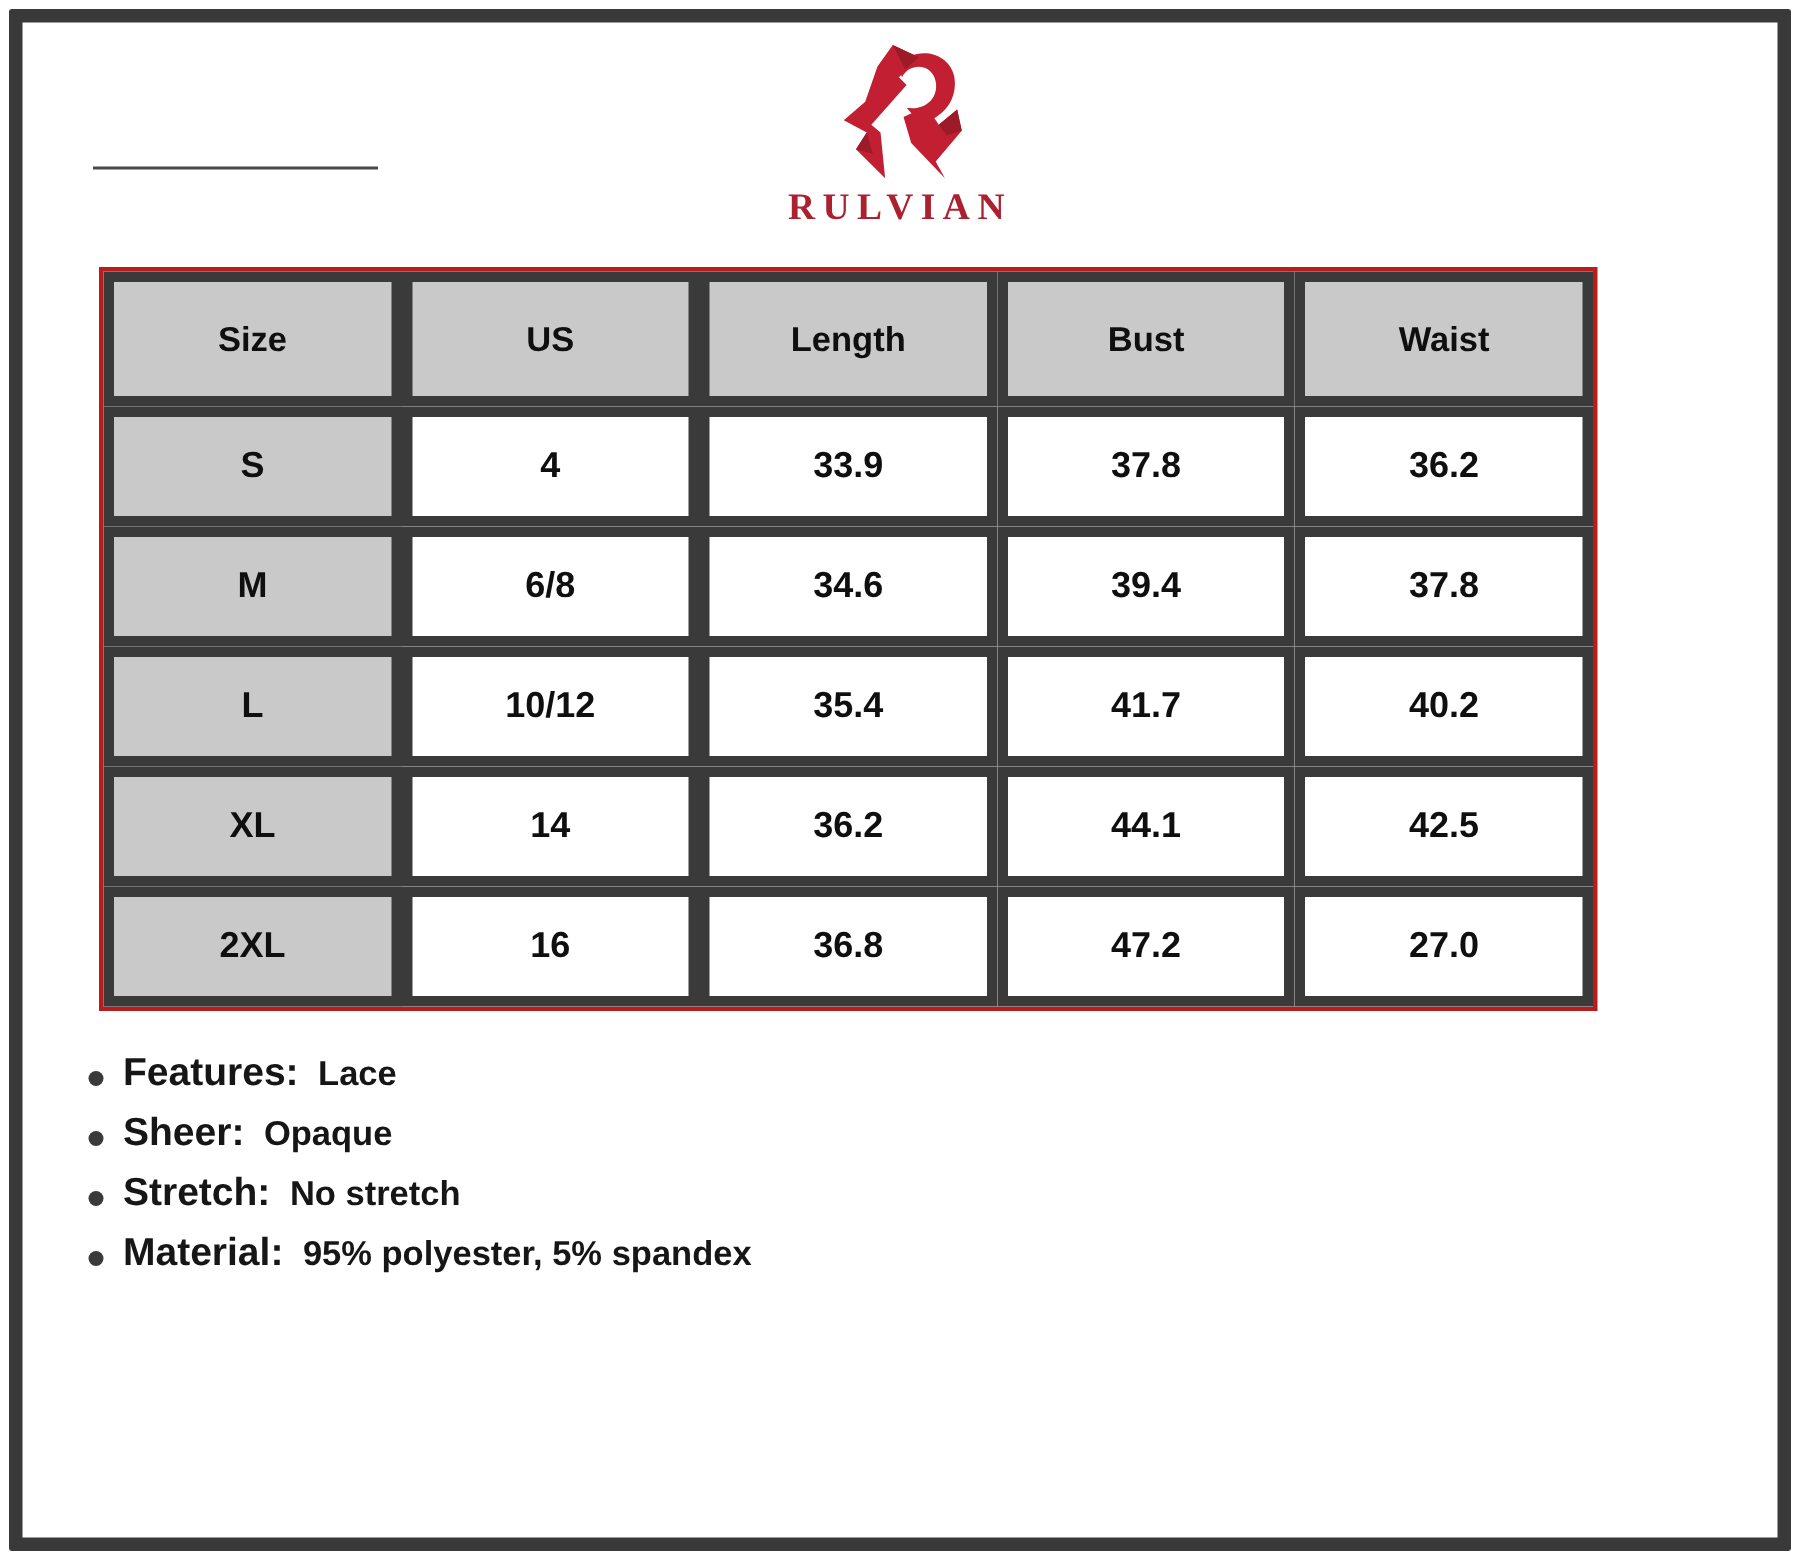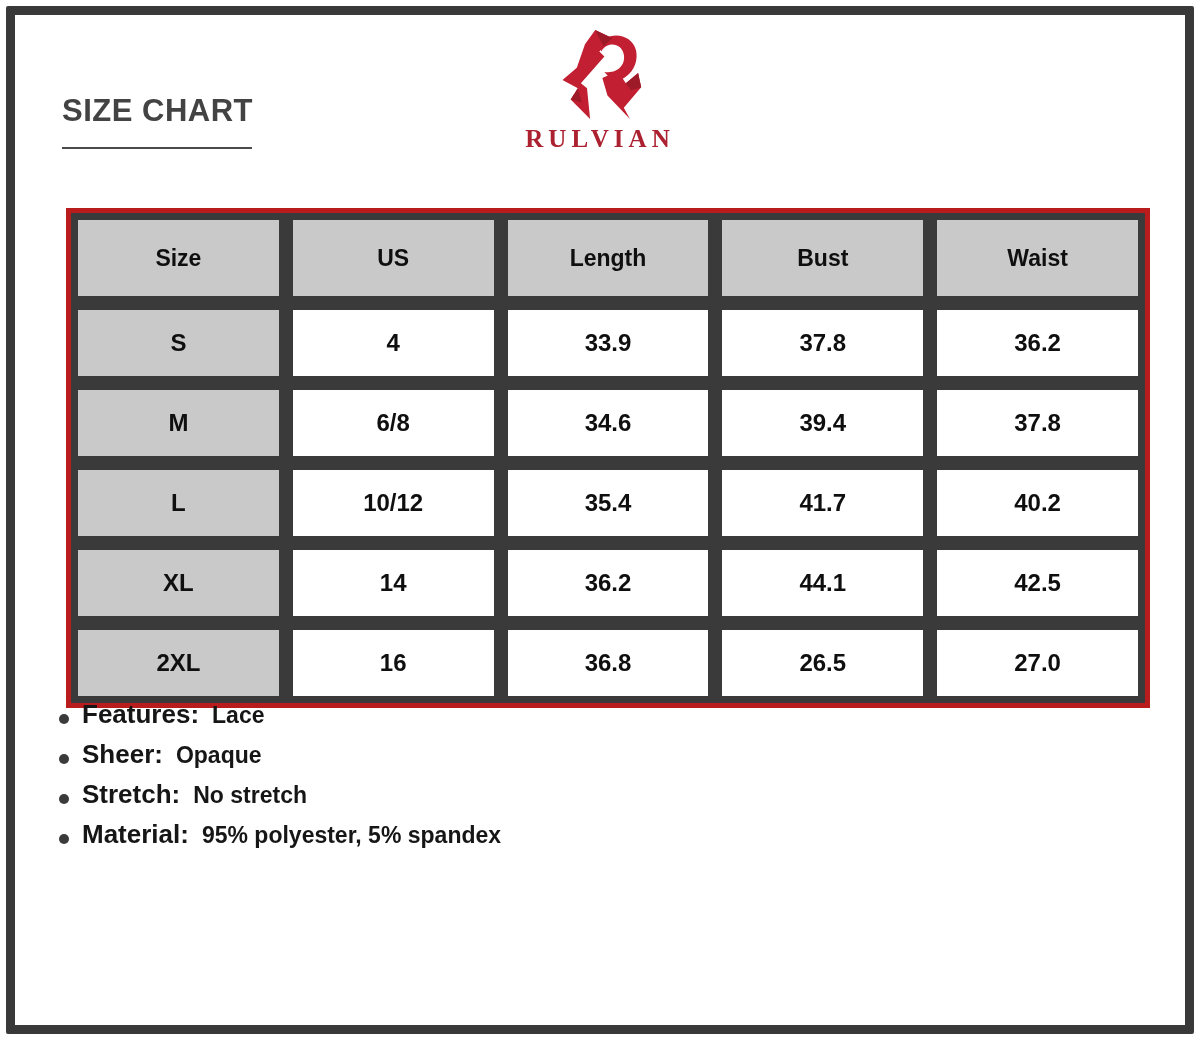--- a/index.html
+++ b/index.html
@@ -56,26 +56,25 @@
     font-size: 25px;
     letter-spacing: 5px;
     color: #ab2130;
     white-space: nowrap;
   }
   
   table.size-chart {
     position: absolute;
     left: 51px;
     top: 163px;
-    width: 1084px;
+    width: 999px;
     table-layout: fixed;
     border-collapse: separate;
     border-spacing: 0;
-    border: 5px solid #b91c1c;
-    margin-top: 30px;
+    border: 3px solid #b91c1c;
   }
   table.size-chart th,
   table.size-chart td {
     box-sizing: border-box;
     border: 7px solid #3a3a3a;
     text-align: center;
     vertical-align: middle;
     font-weight: bold;
     color: #0f0f0f;
     background: #ffffff;
@@ -129,21 +128,20 @@
     white-space: nowrap;
   }
 </style>
 </head>
 <body>
 
 <div class="canvas">
   <div class="frame">
 
     <div class="title-block">
-      <h1 class="page-title">SIZE CHART</h1>
       <div class="title-underline"></div>
     </div>
 
     <div class="logo">
       <svg viewBox="0 0 84 92" width="88" height="94" xmlns="http://www.w3.org/2000/svg">
         <g fill="#c22032">
           <path d="M37 1 L54 9 L41 22 L46 27 L23 53 L29 58 L32 88 L13 69 L20 58 L5 50 L19 38 L27 15 Z"></path>
           <path d="M40 15 C51 1 73 5 77 21 C80 36 70 49 55 52 L46 42 C58 44 67 36 65 25 C63 13 48 12 43 22 L40 15 Z"></path>
           <path d="M44 48 L59 41 L67 53 L79 43 L82 57 L65 77 L71 88 L49 65 Z"></path>
         </g>
@@ -192,21 +190,21 @@
           <td class="rowlabel">XL</td>
           <td>14</td>
           <td>36.2</td>
           <td>44.1</td>
           <td>42.5</td>
         </tr>
         <tr>
           <td class="rowlabel">2XL</td>
           <td>16</td>
           <td>36.8</td>
-          <td>26.5</td>
+          <td>47.2</td>
           <td>27.0</td>
         </tr>
       </tbody>
     </table>
 
     <ul class="details">
       <li>
         <span class="bullet"></span>
         <span class="detail-label">Features:</span>
         <span class="detail-value">Lace</span>

